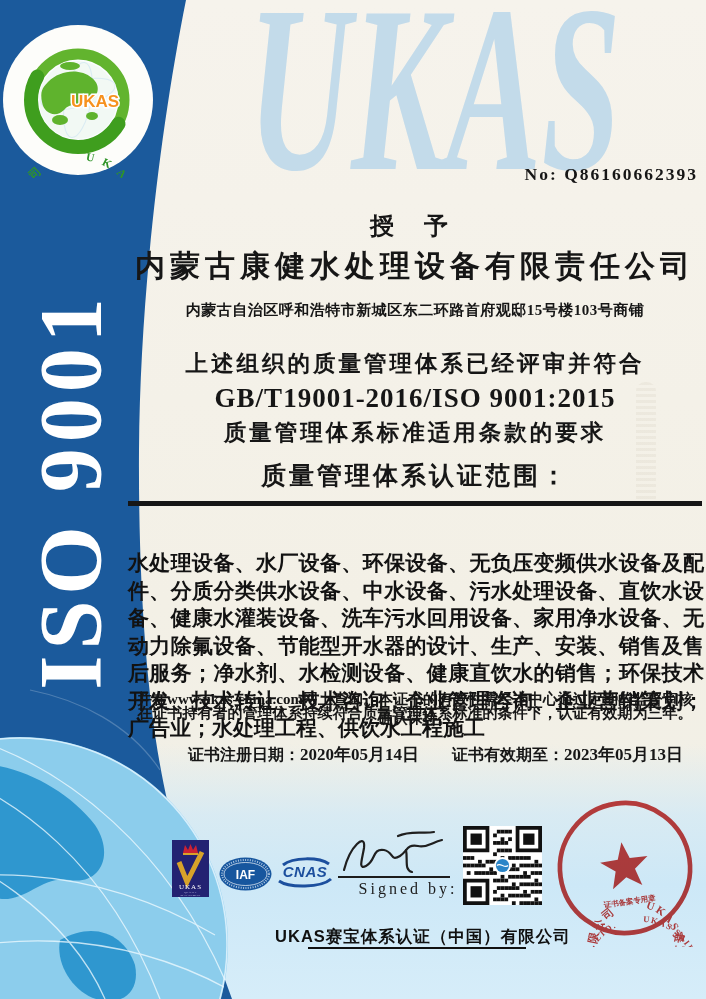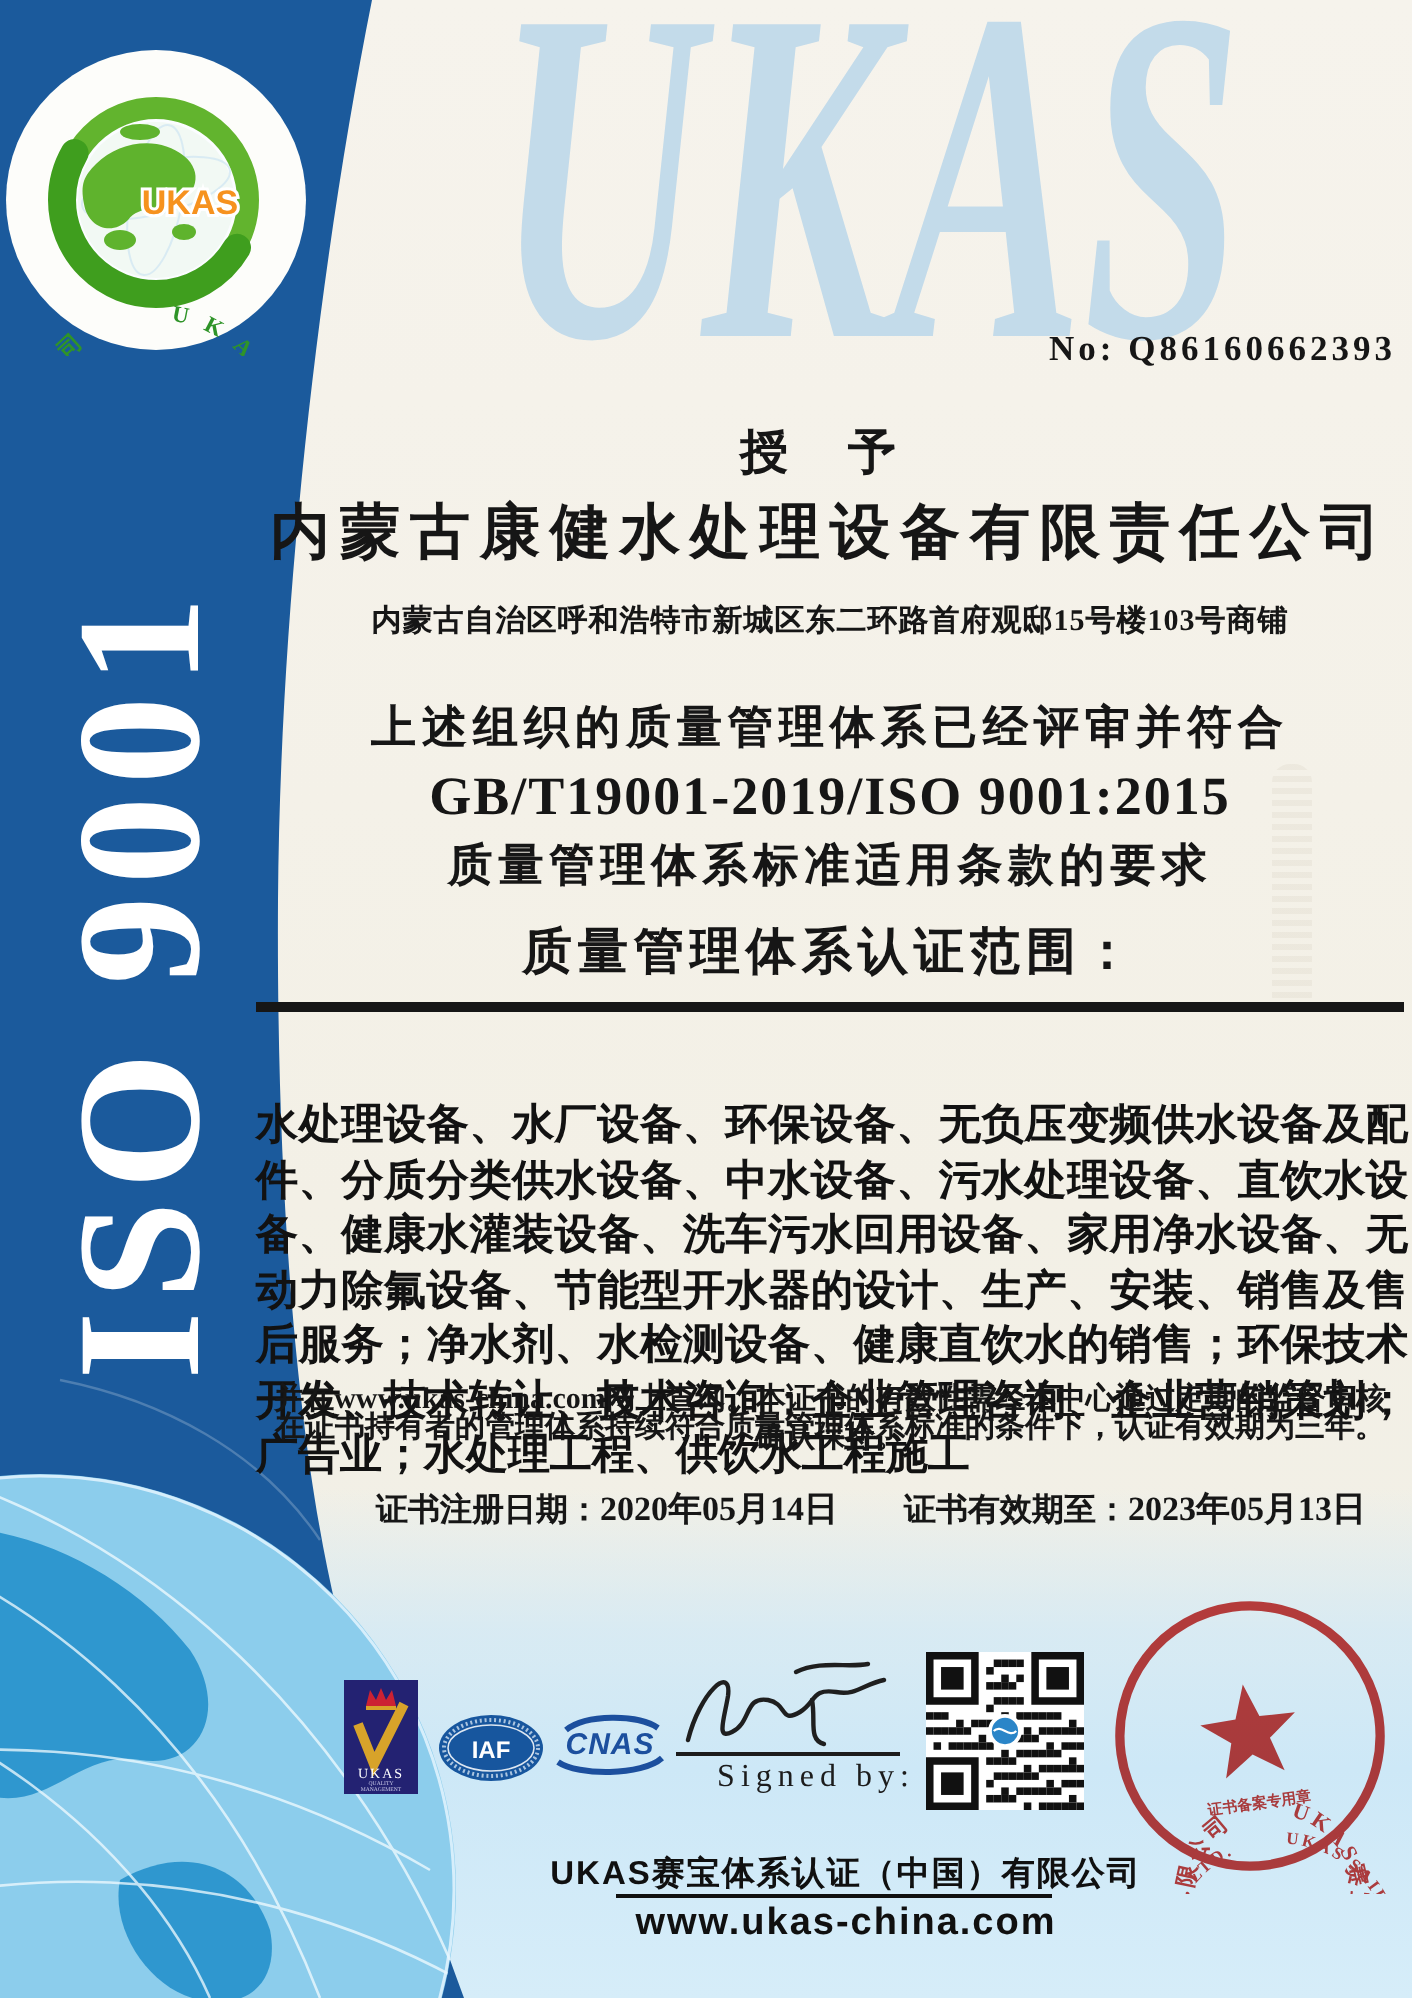--- a/index.html
+++ b/index.html
@@ -119,21 +119,21 @@
 
   <div class="abs iso-label">ISO 9001</div>
 
   <div class="abs col cert-no">No: Q86160662393</div>
 
   <div class="abs col grant">授 予</div>
   <div class="abs col company">内蒙古康健水处理设备有限责任公司</div>
   <div class="abs col address">内蒙古自治区呼和浩特市新城区东二环路首府观邸15号楼103号商铺</div>
 
   <div class="abs col st1">上述组织的质量管理体系已经评审并符合</div>
-  <div class="abs col st2">GB/T19001-2019/ISO 9001:2015</div>
+  <div class="abs col st2">GB/T19001-2016/ISO 9001:2015</div>
   <div class="abs col st3">质量管理体系标准适用条款的要求</div>
 
   <div class="abs emboss-strip"></div>
 
   <div class="abs col scope-heading">质量管理体系认证范围：</div>
   <div class="abs scope-rule"></div>
   <div class="abs scope-text">水处理设备、水厂设备、环保设备、无负压变频供水设备及配件、分质分类供水设备、中水设备、污水处理设备、直饮水设备、健康水灌装设备、洗车污水回用设备、家用净水设备、无动力除氟设备、节能型开水器的设计、生产、安装、销售及售后服务；净水剂、水检测设备、健康直饮水的销售；环保技术开发、技术转让、技术咨询；企业管理咨询、企业营销策划；广告业；水处理工程、供饮水工程施工</div>
 
   <div class="abs col note1">在证书持有者的管理体系持续符合质量管理体系标准的条件下，认证有效期为三年。</div>
   <div class="abs col note2">并在www.ukas-china.com网上查询。本证书的有效性需经本中心通过定期的监督审核确认保持。</div>
@@ -322,15 +322,14 @@
       <text font-size="12" font-weight="bold">
         <textPath href="#sealInner" startOffset="6%" textLength="235" lengthAdjust="spacing">UKAS赛宝体系认证（中国）有限公司</textPath>
       </text>
       <path d="M85,57 L91.5,75.1 L110.7,75.7 L95.5,87.4 L100.9,105.8 L85,95 L69.1,105.8 L74.5,87.4 L59.3,75.7 L78.5,75.1 Z"></path>
       <text x="85" y="124" text-anchor="middle" font-size="8" font-weight="bold">证书备案专用章</text>
     </g>
   </svg>
 
   <div class="abs footer-company">UKAS赛宝体系认证（中国）有限公司</div>
   <div class="abs footer-divider"></div>
-  <div class="abs footer-website">www.ukas-china.com</div>
 
 </div>
 
 </body></html>

